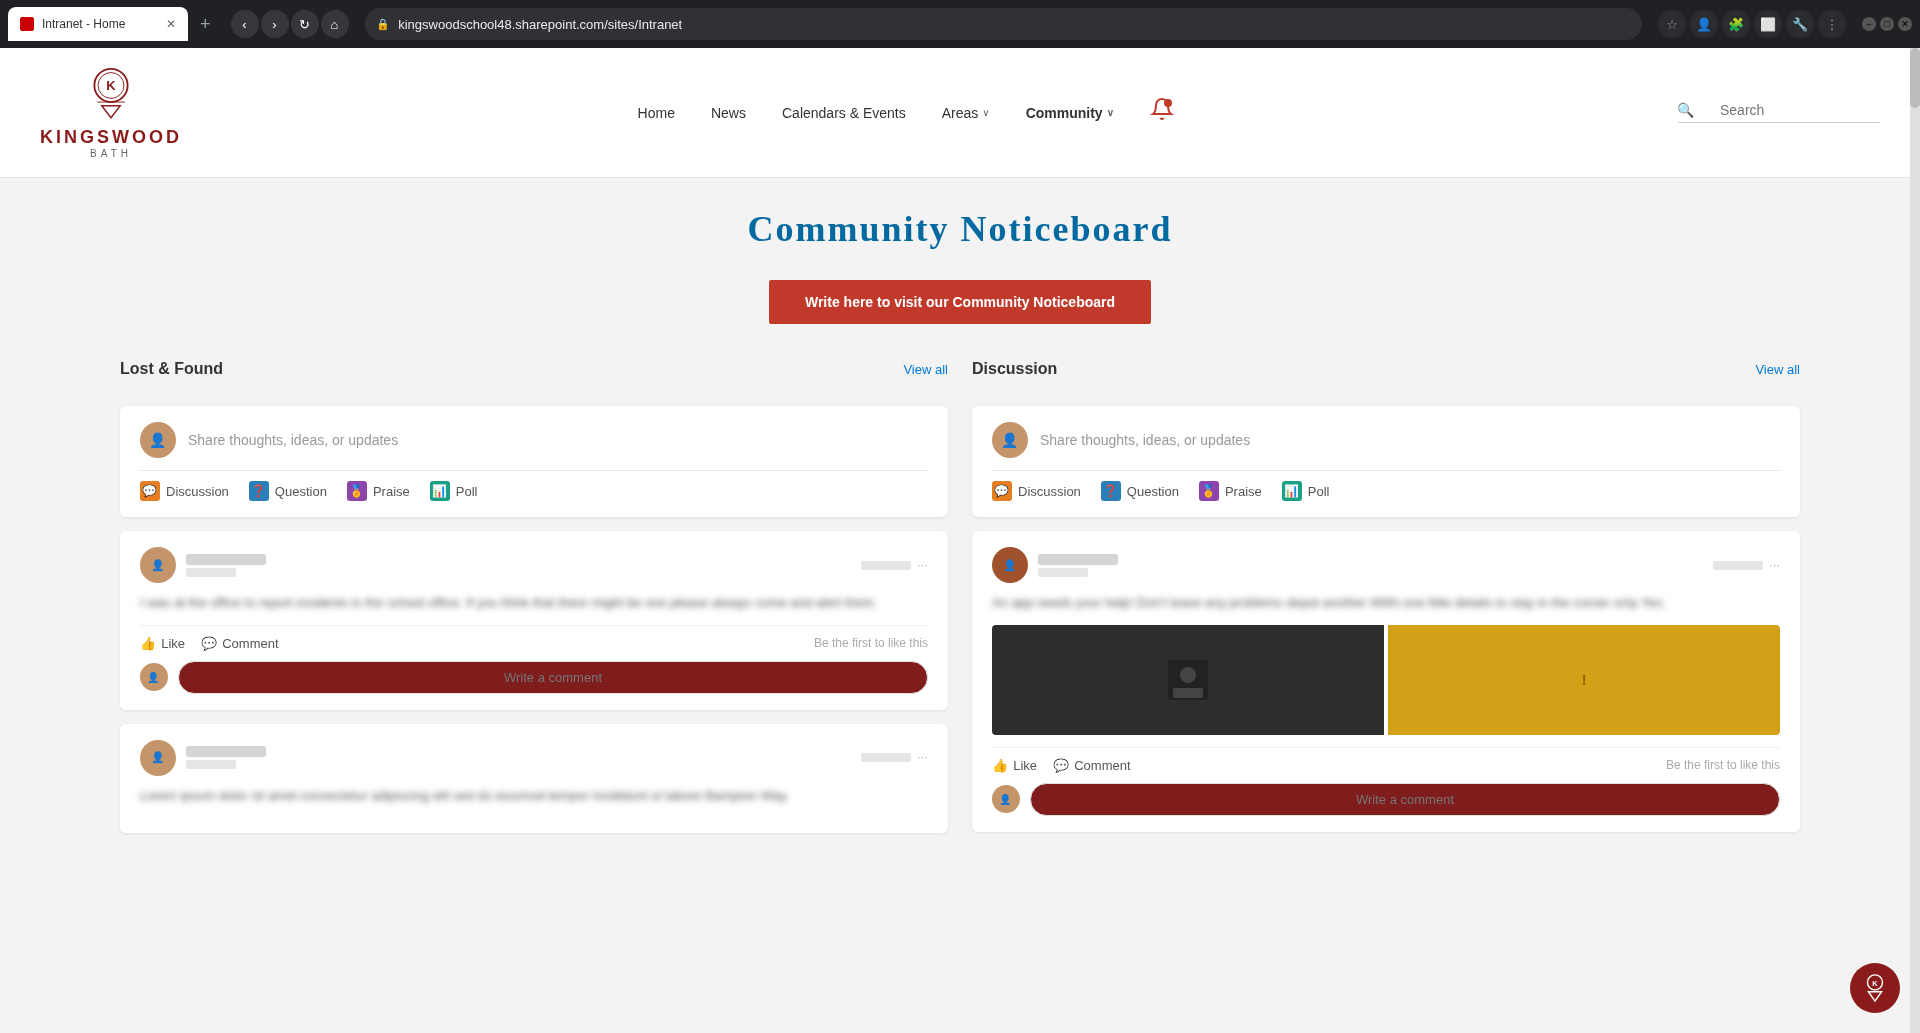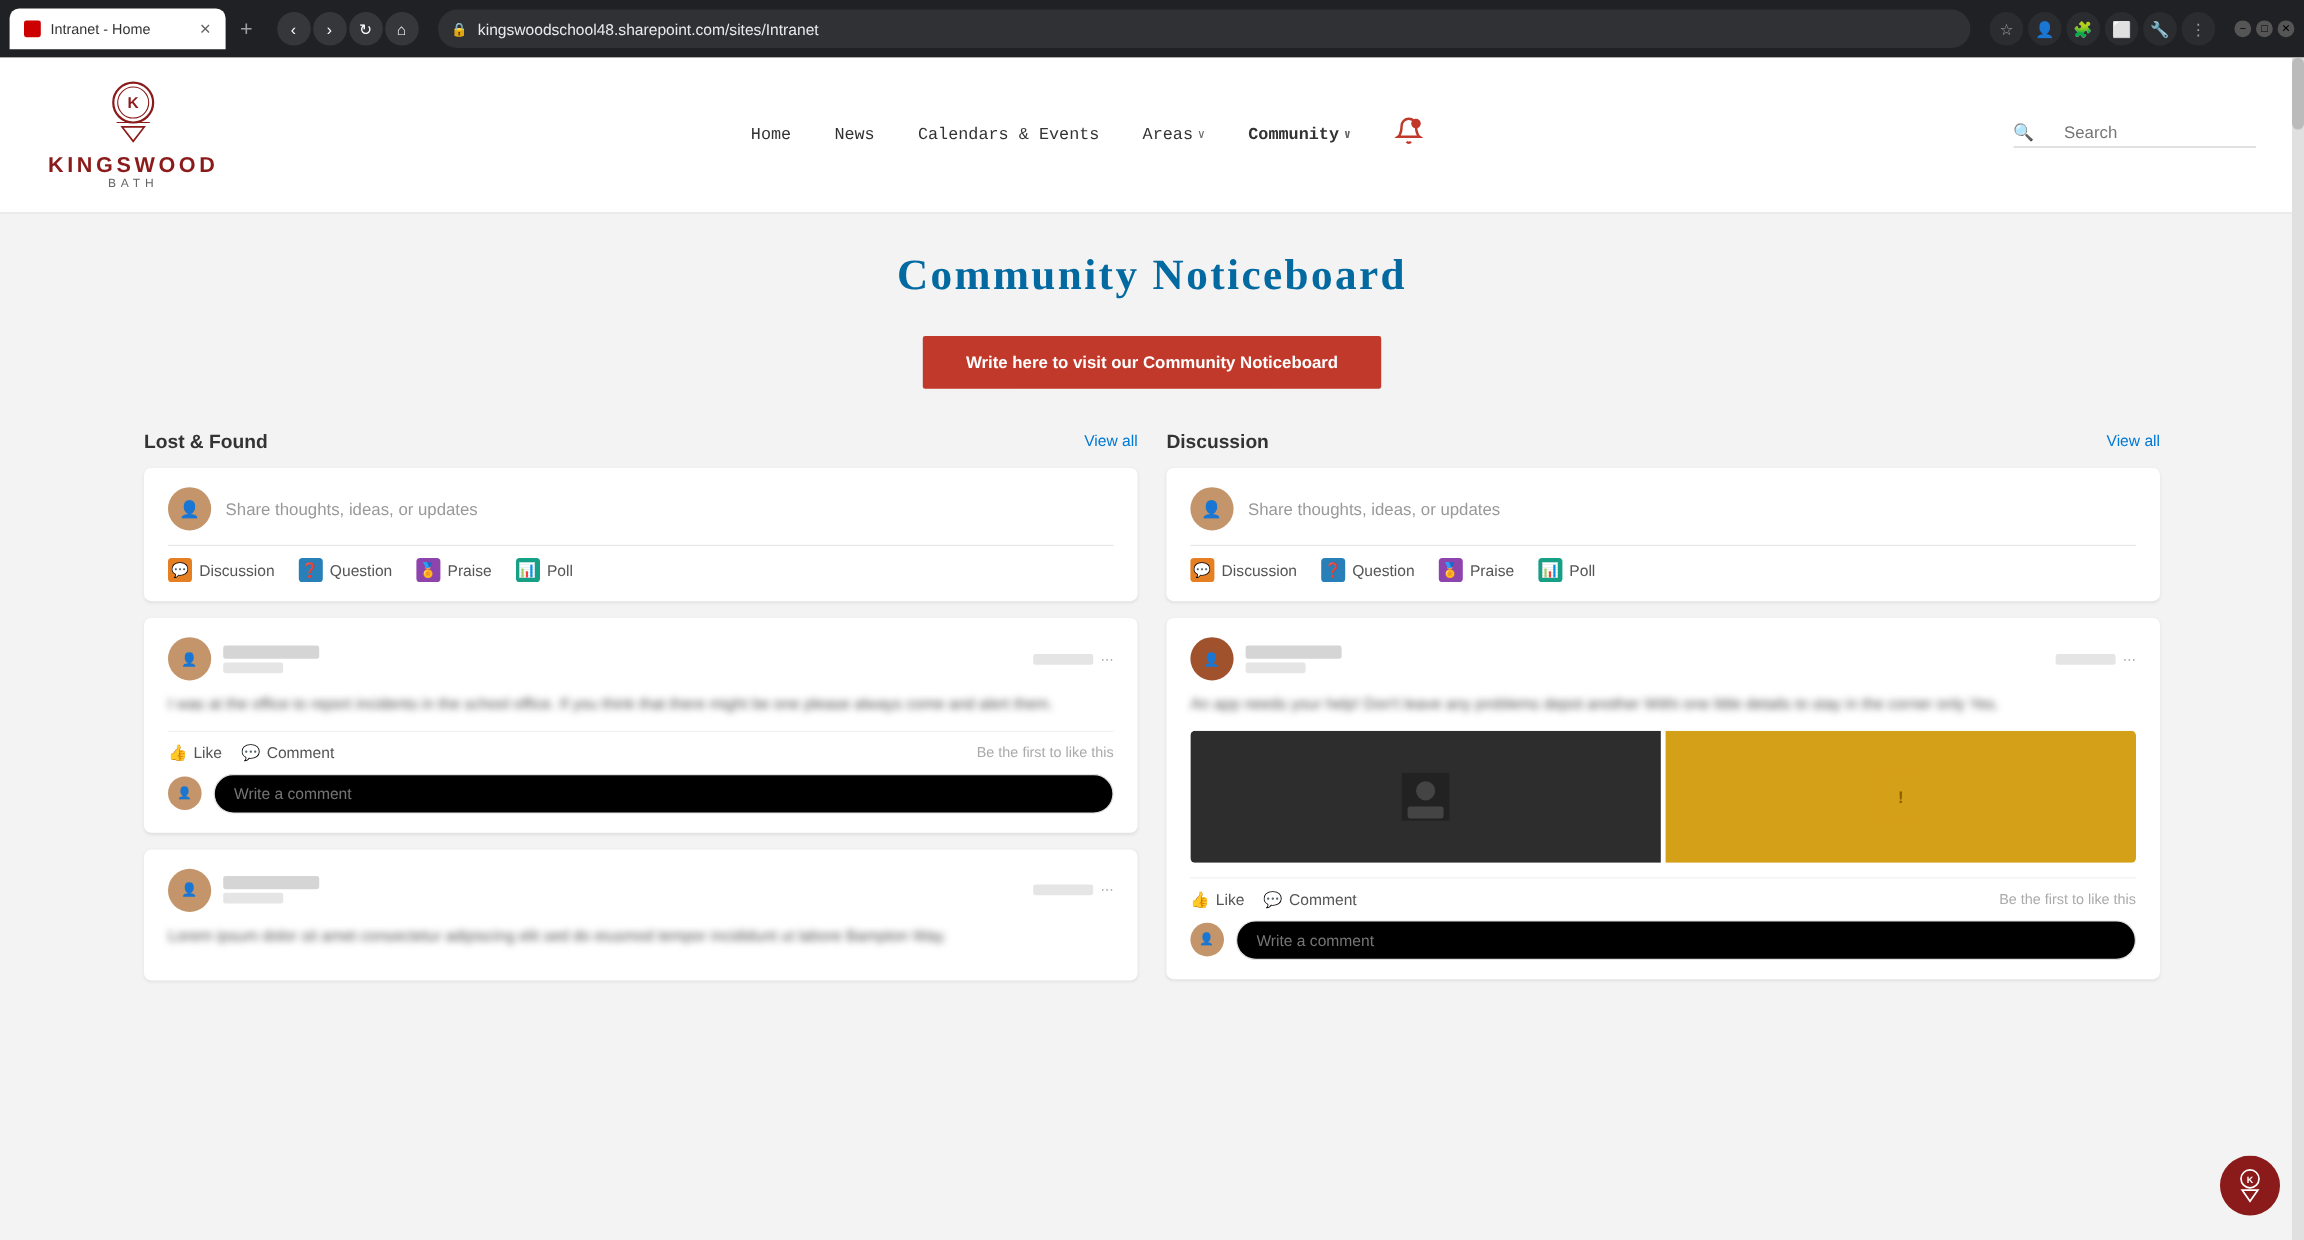--- a/index.html
+++ b/index.html
@@ -81,21 +81,21 @@
       
     }
     .logo-name { color: #8b1a1a; font-size: 18px; font-weight: bold; letter-spacing: 3px; text-transform: uppercase; }
     .logo-sub { color: #666; font-size: 10px; letter-spacing: 4px; text-transform: uppercase; }
     .main-nav {
       display: flex; align-items: center; gap: 36px;
       margin-left: auto; margin-right: auto;
     }
     .nav-item {
       font-size: 14px; color: #333; text-decoration: none;
-      font-family: Liberation Mono, monospace; cursor: pointer;
+      font-family: Liberation Sans, sans-serif; cursor: pointer;
       display: flex; align-items: center; gap: 4px;
     }
     .nav-item .chevron { font-size: 10px; color: #666; }
     .notification-icon {
       width: 32px; height: 32px; position: relative; cursor: pointer;
     }
     .notification-icon svg { width: 24px; height: 24px; }
     .search-area {
       display: flex; align-items: center; gap: 6px;
       margin-left: 40px;
@@ -136,22 +136,22 @@
       border-radius: 2px;
     }
 
     .two-col {
       display: grid;
       grid-template-columns: 1fr 1fr;
       gap: 24px;
     }
 
     .section-header {
-      display: flex; justify-content: space-between; align-items: flex-start;
-      margin-bottom: 12px;
+      display: flex; justify-content: space-between; align-items: center;
+      margin-bottom: 28px;
     }
     .section-title {
       font-size: 16px; font-weight: 600; color: #333;
     }
     .view-all-link {
       font-size: 13px; color: #0078d4; cursor: pointer; text-decoration: none;
     }
 
     .community-card {
       background: #fff;
@@ -233,21 +233,22 @@
     }
     .post-action-right {
       margin-left: auto; font-size: 12px; color: #aaa;
     }
     .comment-row {
       display: flex; align-items: center; gap: 10px; margin-top: 10px;
     }
     .comment-input {
       flex: 1; border: 1px solid #e0e0e0; border-radius: 20px;
       padding: 8px 16px; font-size: 13px; color: #999; outline: none;
-      background: #000000;
+      background: #7f1d1d;
+      text-align: center;
     }
 
     .post-image-grid {
       display: grid; grid-template-columns: 1fr 1fr;
       gap: 4px; margin-bottom: 12px; border-radius: 4px; overflow: hidden;
     }
     .post-image-placeholder {
       height: 110px; background: #333;
       display: flex; align-items: center; justify-content: center;
     }

